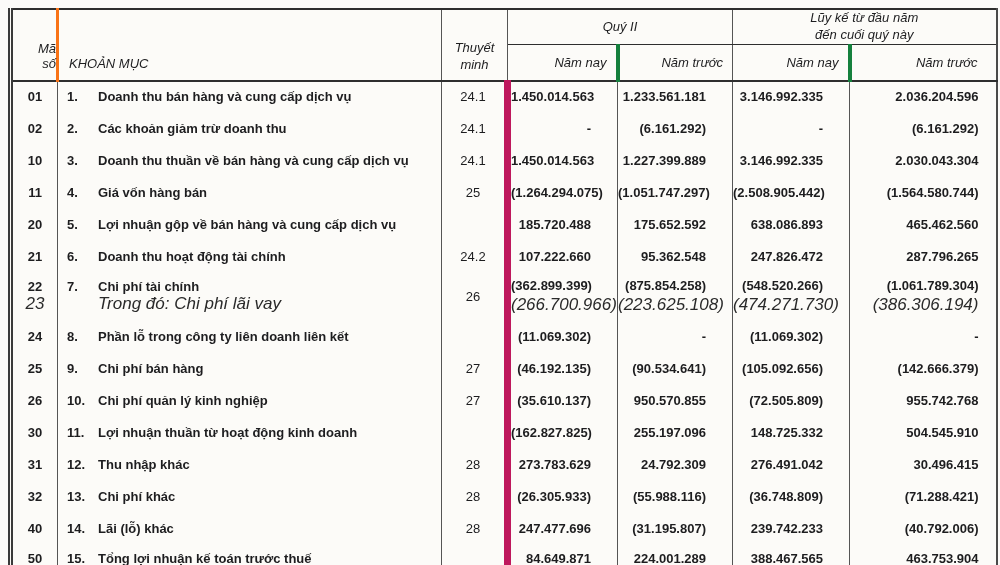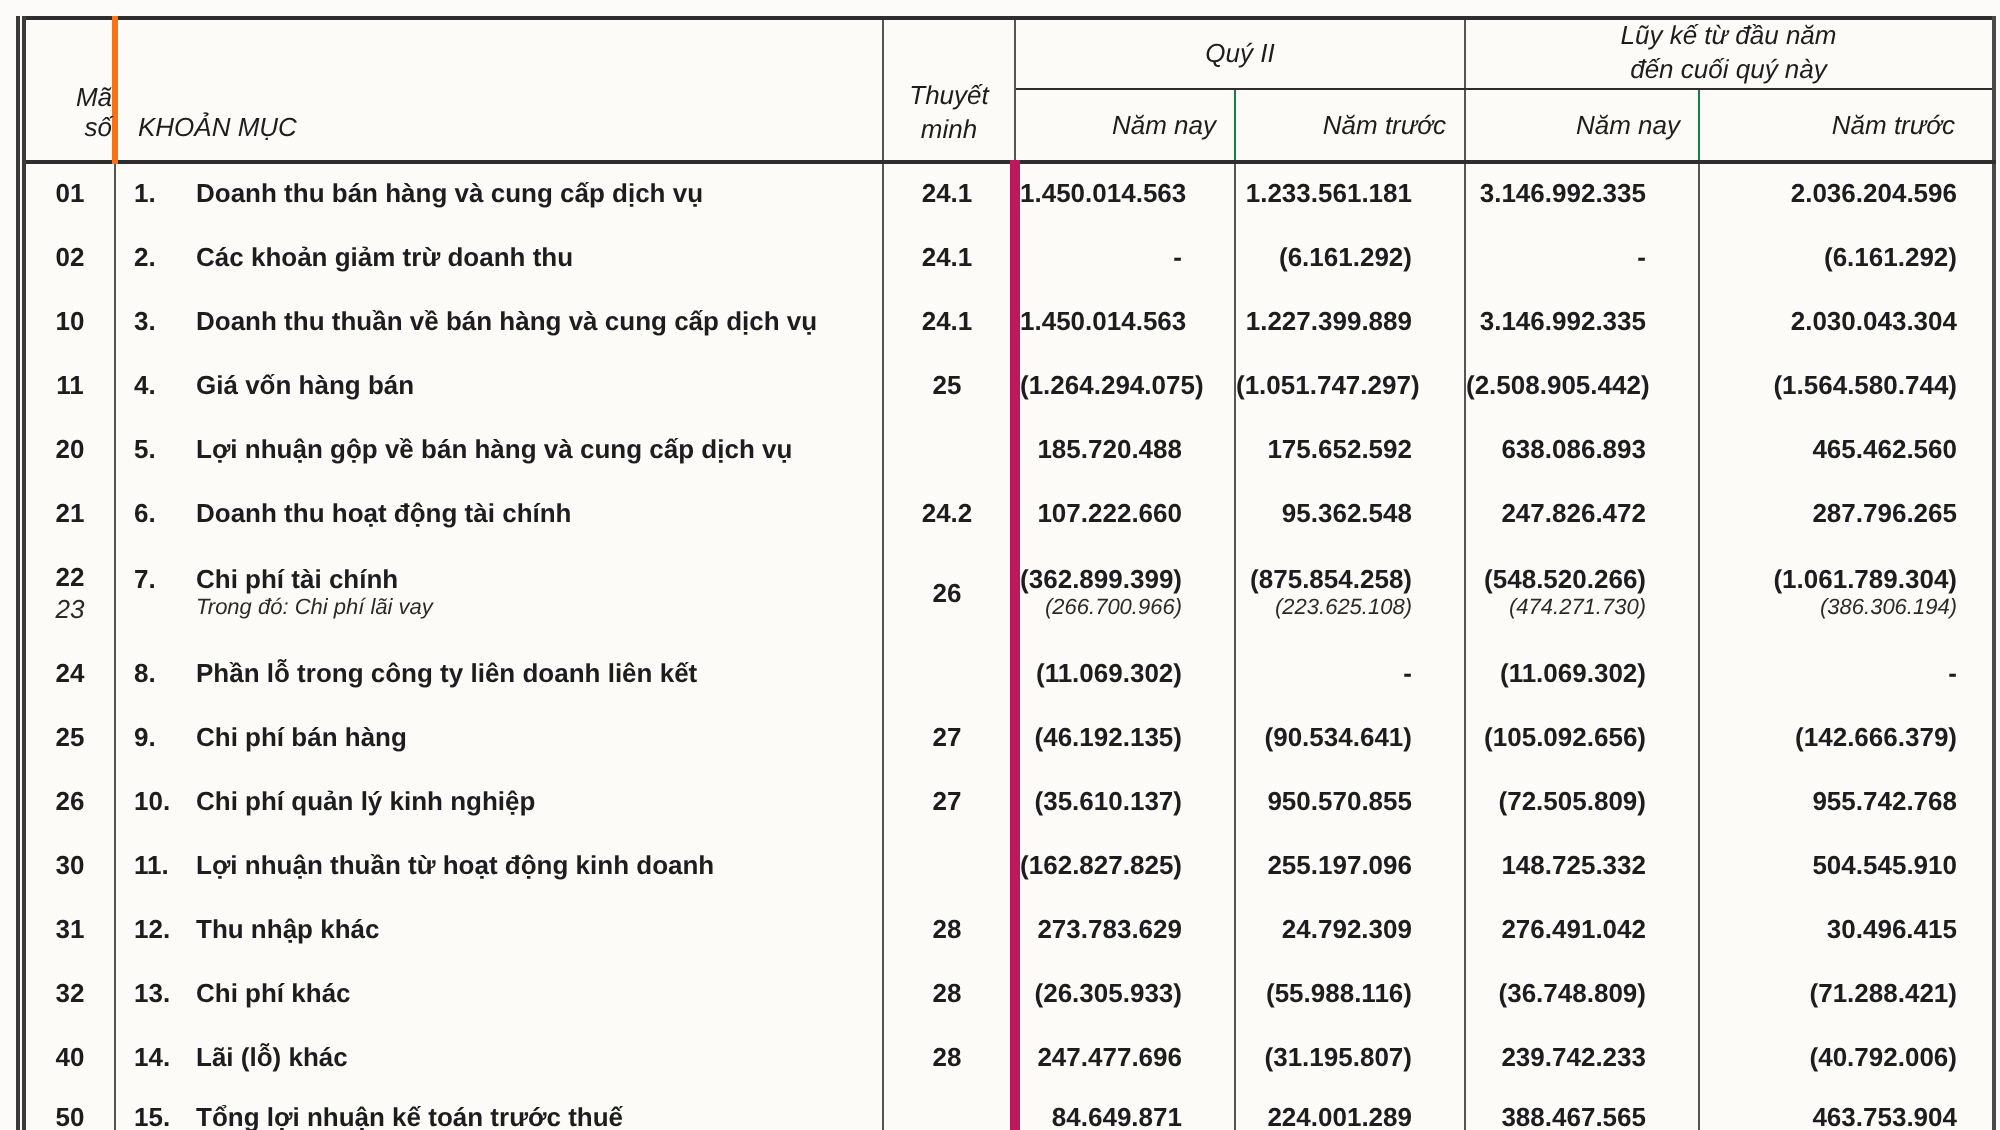--- a/index.html
+++ b/index.html
@@ -39,39 +39,39 @@
     font-style:italic;
     font-weight:normal;
     border-bottom:2px solid #2e2e2e;
   }
   th.h-code{vertical-align:bottom;text-align:right;padding-bottom:9px;border-right:3px solid #f97316;padding-left:20px;}
   th.h-label{vertical-align:bottom;text-align:left;padding:0 0 9px 10px;border-right:1px solid #555;}
   th.h-note{vertical-align:bottom;padding-bottom:7px;line-height:1.25;border-right:1px solid #555;}
   th.h-groupq{height:33px;text-align:center;vertical-align:middle;border-bottom:1.5px solid #2e2e2e;border-right:1px solid #555;}
   th.h-groupy{height:33px;text-align:center;vertical-align:middle;border-bottom:1.5px solid #2e2e2e;line-height:1.3;margin-left:20px;}
   tr.hrow2 th{height:35px;vertical-align:middle;text-align:right;padding-right:9px;}
-  tr.hrow2 th.mid{border-right:1px solid #15803d;margin-top:44px;}
+  tr.hrow2 th.mid{border-right:4px solid #15803d;margin-top:44px;}
   tr.hrow2 th.grp{border-right:1px solid #555;}
   tr.hrow2 th.last{padding-right:18px;}
 
   
   tbody td{vertical-align:middle;}
   tbody tr{height:32px;margin-left:16px;}
   tbody tr.tall{height:48px;}
   tbody tr.last-row{height:31px;}
   td.code{ text-align:center;font-weight:bold;border-right:1px solid #555;line-height:1.2;}
   td.label{ text-align:left;padding-left:9px;font-weight:bold;border-right:1px solid #555;line-height:1.2;}
   td.label .num{display:inline-block;min-width:31px;}
-  td.note{ text-align:center;font-weight:bold;border-right:5px solid #be185d;line-height:1.2;}
+  td.note{ text-align:center;font-weight:normal;border-right:7px solid #be185d;line-height:1.2;}
   td.val{ text-align:right;font-weight:bold;padding-right:26px;line-height:1.25;}
   td.val.mid{border-right:1px solid #555;}
   td.val.grp{border-right:1px solid #555;}
   td.val.last{padding-right:17px;}
-  .subline{font-weight:normal;font-style:italic;font-size:11px;color:#2a2a2a;}
-  td.code .subline{font-size:13px;}
+  .subline{font-weight:normal;font-style:italic;font-size:17px;color:#2a2a2a;}
+  td.code .subline{font-size:17px;}
   td.label .subline{padding-left:31px;}
   tbody tr.tall td{vertical-align:middle;}
 </style>
 </head>
 <body>
 
 <div class="sheet">
   <table class="fin">
     <colgroup>
       <col class="c-code">

